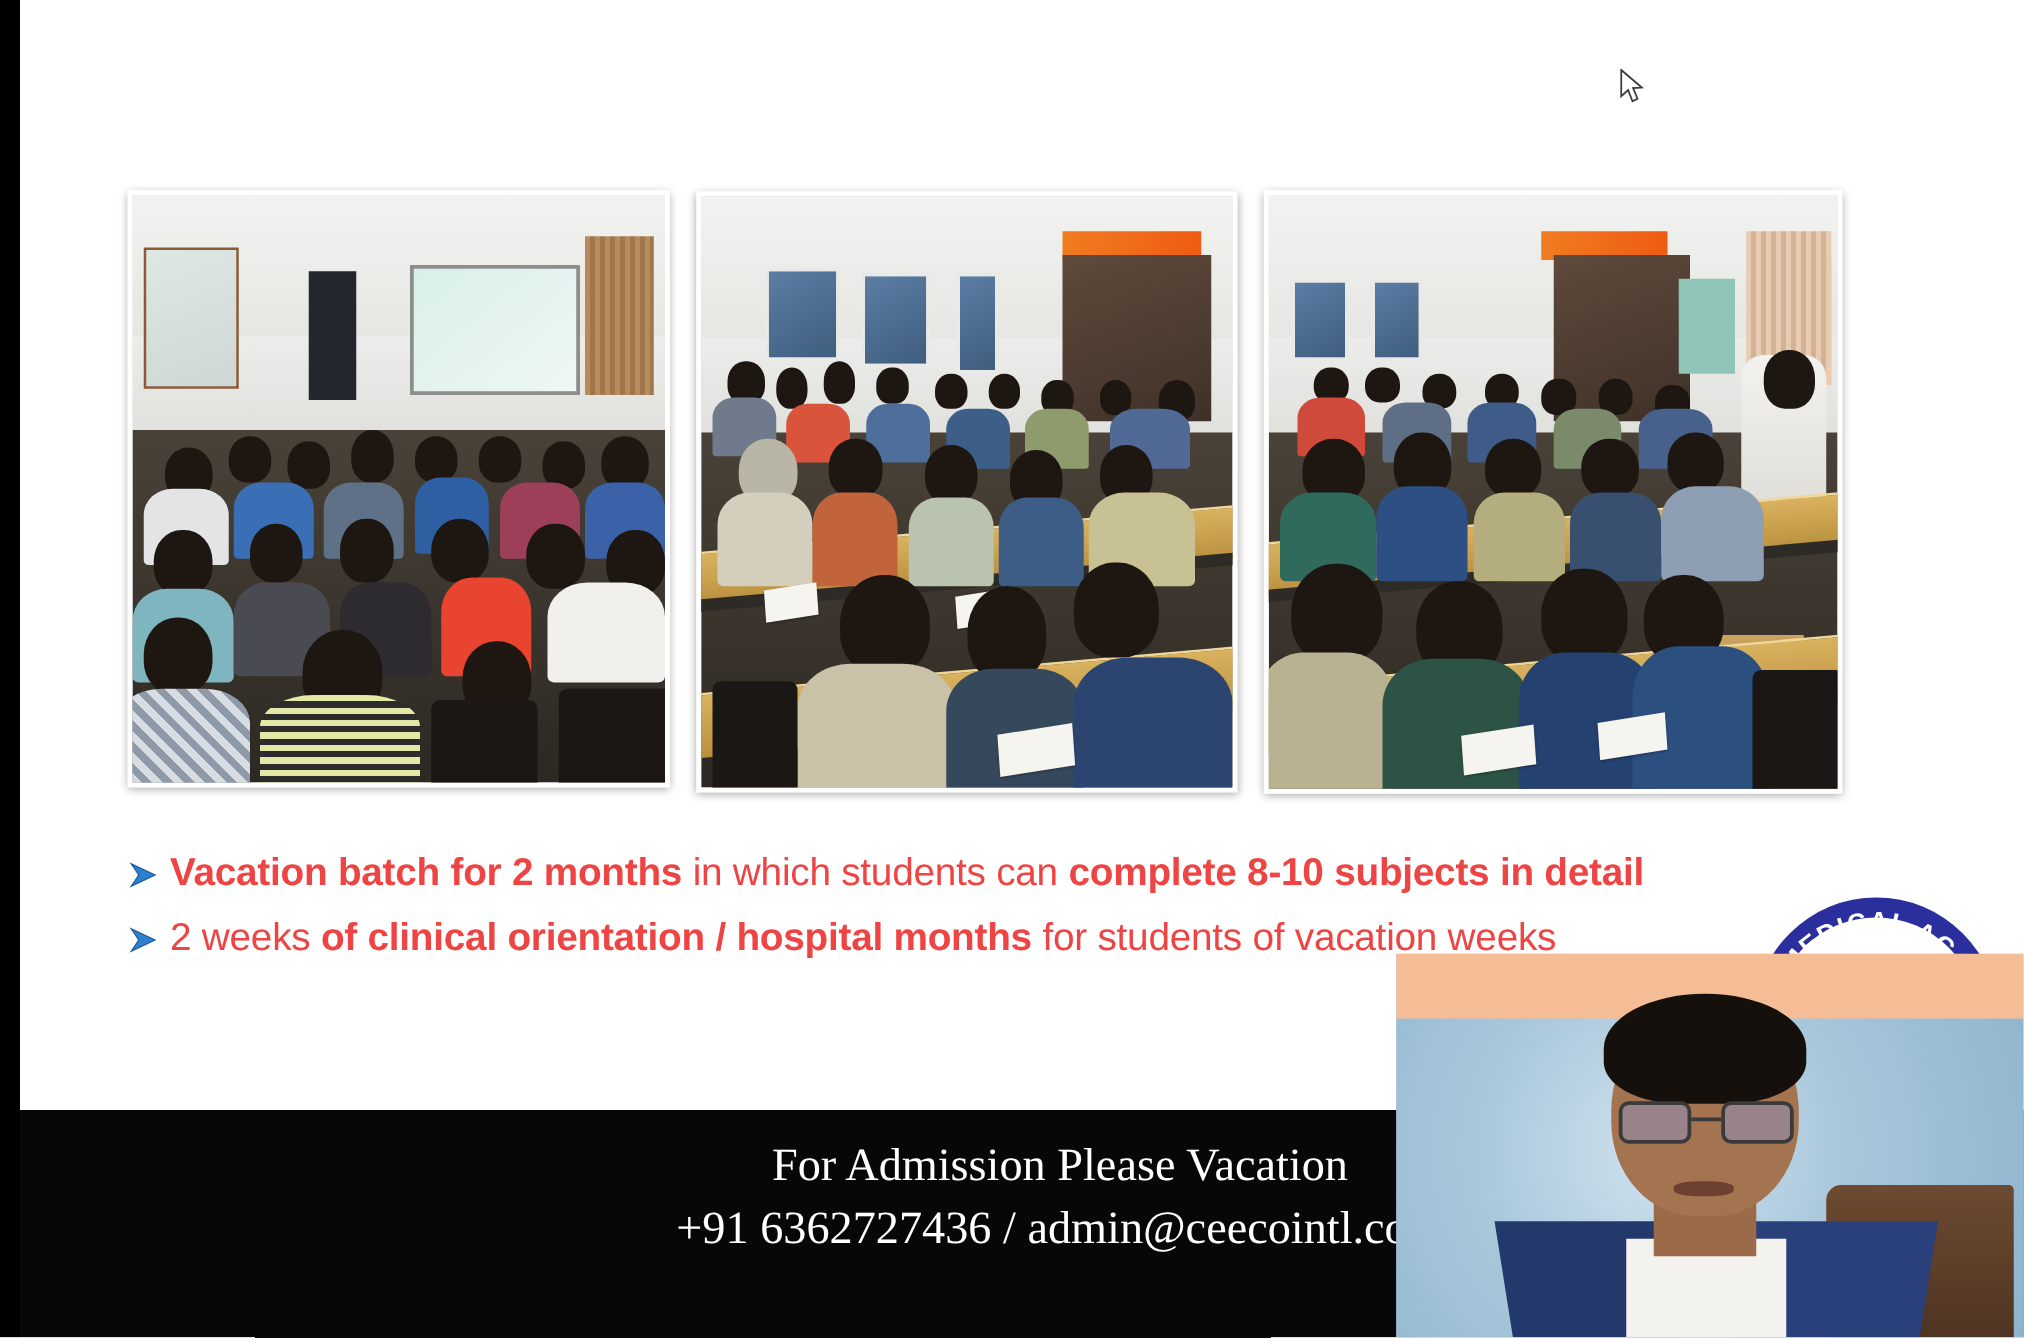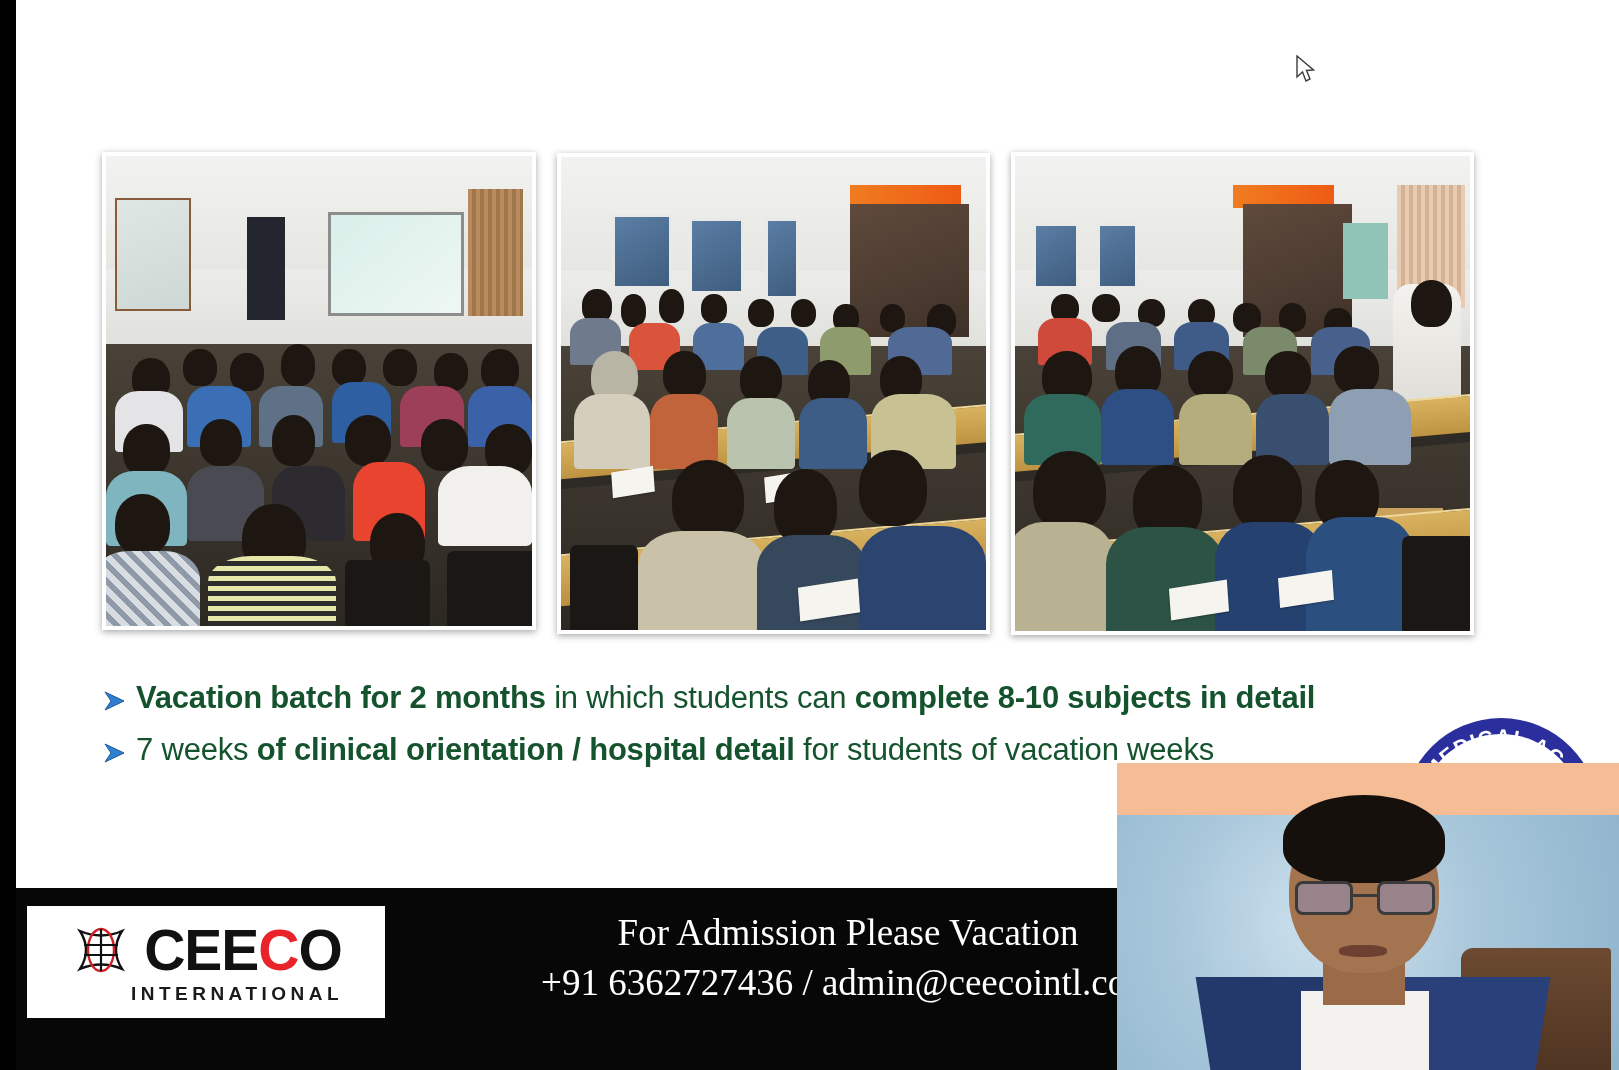--- a/index.html
+++ b/index.html
@@ -174,21 +174,21 @@
   .bullet-mark {
     flex: 0 0 auto;
     width: 34px;
     padding-top: 6px;
     color: #2f7fd0;
     font-size: 30px;
     line-height: 1;
   }
   .bullet-text {
     font-size: 31px;
-    color: #14532d;
+    color: #ef4444;
     white-space: nowrap;
     letter-spacing: -0.2px;
   }
   .bullet-text b { font-weight: bold; }
 
   
   .badge {
     position: absolute;
     left: 1387px; top: 718px;
     width: 196px; height: 196px;
@@ -516,21 +516,21 @@
         </span>
       </div>
 
       <div class="bullet-row">
         <span class="bullet-mark">
           <svg width="26" height="22" viewBox="0 0 26 22" aria-hidden="true">
             <path d="M3 2 L22 11 L3 20 L9 11 Z" fill="#2f7fd0" stroke="#1d5a99" stroke-width="1"></path>
           </svg>
         </span>
         <span class="bullet-text">
-          <span>7 weeks </span><b>of clinical orientation / hospital detail</b><span> for students of vacation weeks</span>
+          <span>2 weeks </span><b>of clinical orientation / hospital months</b><span> for students of vacation weeks</span>
         </span>
       </div>
 
     </div>
 
     <div class="badge">
       <div class="badge-inner"></div>
       <svg class="badge-arc" viewBox="0 0 196 196" aria-hidden="true">
         <defs>
           <path id="arcpath" d="M 20,104 A 78,78 0 0 1 176,104"></path>
@@ -538,35 +538,20 @@
         <text>
           <textPath href="#arcpath" startOffset="50%" text-anchor="middle">MEDICAL ACA</textPath>
         </text>
       </svg>
     </div>
 
   </div>
 
   <div class="footer">
 
-    <div class="logo-box">
-      <div class="logo-row">
-        <span class="logo-globe">
-          <svg width="62" height="62" viewBox="0 0 62 62" aria-hidden="true">
-            <path d="M10 12 Q22 31 10 50 Q31 41 52 50 Q40 31 52 12 Q31 21 10 12 Z" fill="none" stroke="#111111" stroke-width="2.4"></path>
-            <ellipse cx="31" cy="31" rx="13" ry="21" fill="none" stroke="#cf2027" stroke-width="2.4"></ellipse>
-            <line x1="14" y1="26" x2="48" y2="26" stroke="#111111" stroke-width="2.2"></line>
-            <line x1="14" y1="36" x2="48" y2="36" stroke="#111111" stroke-width="2.2"></line>
-            <line x1="31" y1="10" x2="31" y2="52" stroke="#111111" stroke-width="2.2"></line>
-          </svg>
-        </span>
-        <span class="logo-word"><span class="blk">CEE</span><span class="red">C</span><span class="blk">O</span></span>
-      </div>
-      <div class="logo-sub">INTERNATIONAL</div>
-    </div>
 
     <div class="contact-block">
       <div class="contact-line1">For Admission Please Vacation</div>
       <div class="contact-line2">+91 6362727436 / admin@ceecointl.com</div>
     </div>
 
   </div>
 
   <div class="video-overlay">
     <div class="vid-top-strip"></div>

